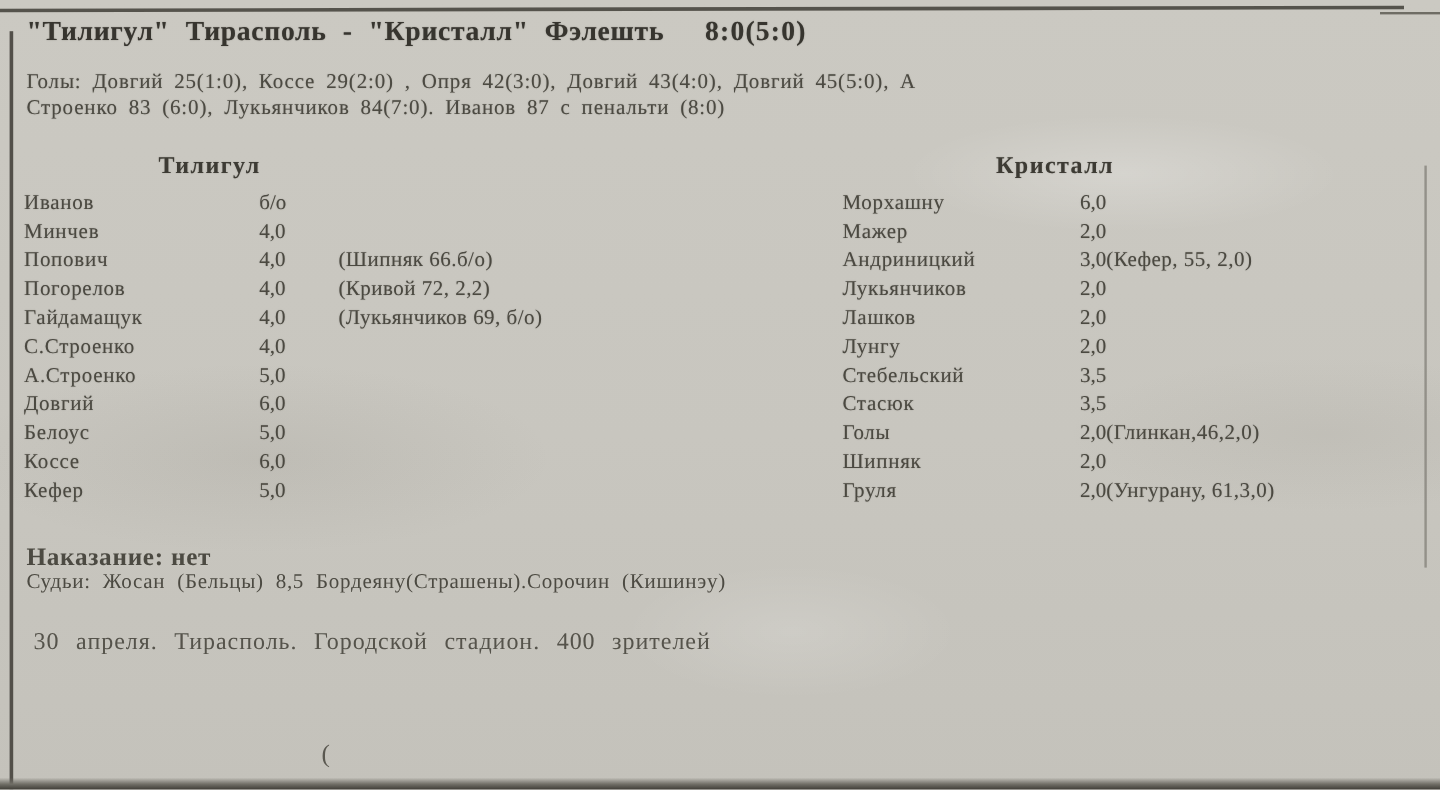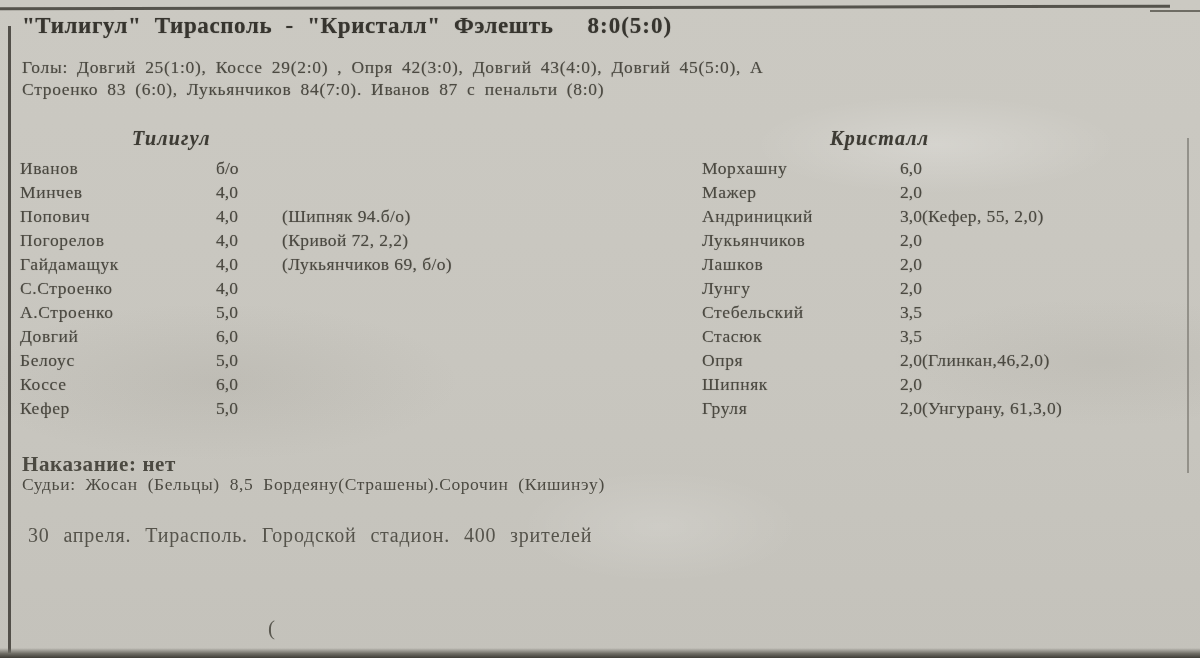--- a/index.html
+++ b/index.html
@@ -34,21 +34,21 @@
     color:#37352f;letter-spacing:0.6px;word-spacing:7px;text-shadow:0 0 1px rgba(55,53,47,0.55);}
   .title .score{margin-left:34px;letter-spacing:1px;text-align:right;}
 
   .goals{position:absolute;left:22px;top:57px;width:1150px;font-size:17.5px;line-height:21.5px;
     color:#4c4a42;letter-spacing:0.7px;word-spacing:4px;text-shadow:0 0 1px rgba(76,74,66,0.45);}
 
   .roster{position:absolute;top:127px;font-size:17.5px;color:#4b4941;
     text-shadow:0 0 1px rgba(75,73,65,0.45);}
   .roster.home{left:20px;width:660px;}
   .roster.away{left:702px;width:485px;}
-  .team-name{font-weight:bold;font-size:20px;letter-spacing:1.2px;color:#3d3b34;height:29px;font-style:italic;}
+  .team-name{font-weight:bold;font-size:20px;letter-spacing:1.2px;color:#3d3b34;height:29px;}
   .home .team-name{margin-left:112px;}
   .away .team-name{margin-left:128px;}
   .prow{display:flex;height:24px;line-height:24px;white-space:nowrap;}
   .pname{width:196px;letter-spacing:0.6px;}
   .away .pname{width:198px;}
   .prating{width:66px;}
   .away .prating{width:auto;}
   .pnote{letter-spacing:0.4px;}
 
   .penalties{position:absolute;left:22px;top:452px;font-size:21px;letter-spacing:0.6px;color:#4c4a42;font-weight:bold;}
@@ -88,21 +88,21 @@
           <span class="pnote"></span>
         </div>
       <div class="prow">
           <span class="pname">Минчев</span>
           <span class="prating">4,0</span>
           <span class="pnote"></span>
         </div>
       <div class="prow">
           <span class="pname">Попович</span>
           <span class="prating">4,0</span>
-          <span class="pnote">(Шипняк 94.б/о)</span>
+          <span class="pnote">(Шипняк 66.б/о)</span>
         </div>
       <div class="prow">
           <span class="pname">Погорелов</span>
           <span class="prating">4,0</span>
           <span class="pnote">(Кривой 72, 2,2)</span>
         </div>
       <div class="prow">
           <span class="pname">Гайдамащук</span>
           <span class="prating">4,0</span>
           <span class="pnote">(Лукьянчиков 69, б/о)</span>
@@ -175,21 +175,21 @@
           <span class="pname">Стебельский</span>
           <span class="prating">3,5</span>
           <span class="pnote"></span>
         </div>
       <div class="prow">
           <span class="pname">Стасюк</span>
           <span class="prating">3,5</span>
           <span class="pnote"></span>
         </div>
       <div class="prow">
-          <span class="pname">Опря</span>
+          <span class="pname">Голы</span>
           <span class="prating">2,0</span>
           <span class="pnote">(Глинкан,46,2,0)</span>
         </div>
       <div class="prow">
           <span class="pname">Шипняк</span>
           <span class="prating">2,0</span>
           <span class="pnote"></span>
         </div>
       <div class="prow">
           <span class="pname">Груля</span>

